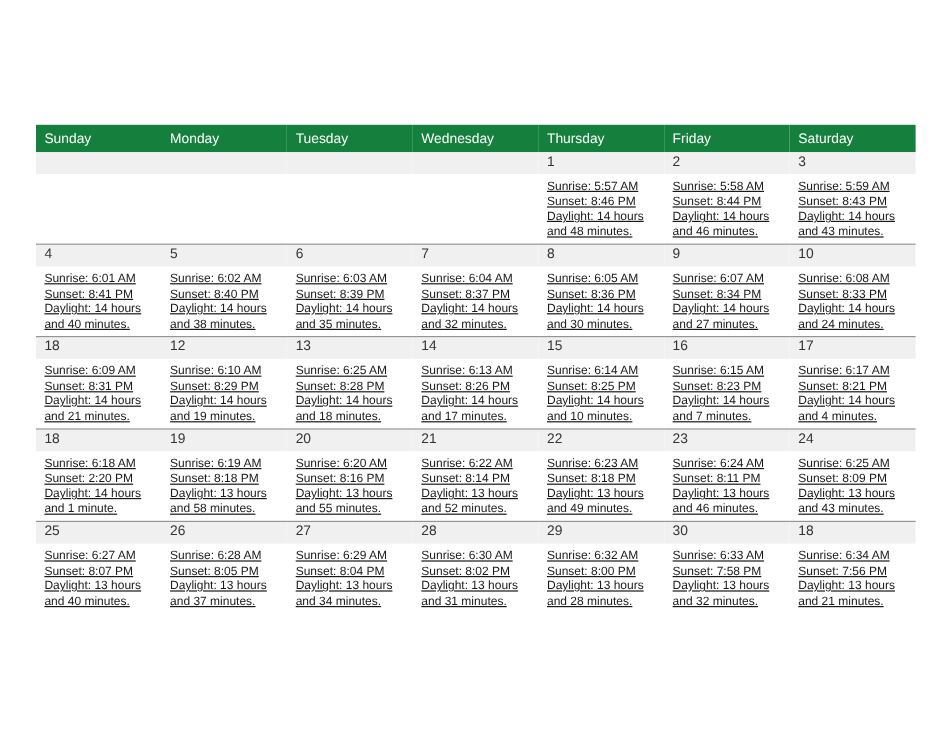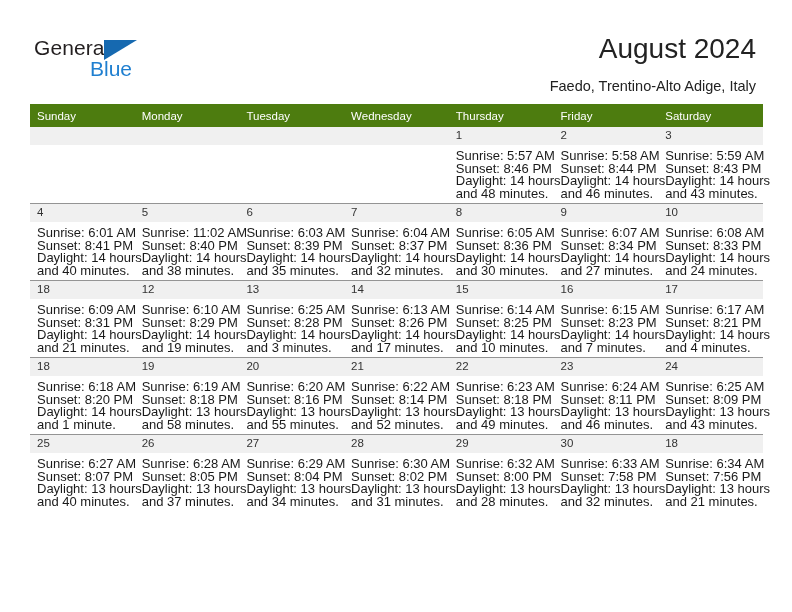--- a/index.html
+++ b/index.html
@@ -89,21 +89,21 @@
     left: 30px;
     top: 104px;
     width: 733px;
   }
   table.cal {
     border-collapse: collapse;
     width: 733px;
     table-layout: fixed;
   }
   table.cal th {
-    background: #4d7c0f;
+    background: #15803d;
     color: #ffffff;
     font-weight: normal;
     font-size: 11.5px;
     text-align: left;
     padding: 5px 0 5px 7px;
     height: 13px;
     border: none;
     font-family: "Liberation Sans", sans-serif;
   }
   table.cal td {
@@ -121,47 +121,37 @@
   .daynum {
     background: #f0f0f0;
     font-size: 11.5px;
     color: #333333;
     padding: 2px 0 3px 7px;
     line-height: 13px;
     height: 13px;
   }
   .cell-body {
     padding: 5px 6px 0 7px;
-    font-size: 13px;
+    font-size: 10px;
     line-height: 12.6px;
     color: #1a1a1a;
+    text-decoration: underline;
   }
   .cell-body div {
     white-space: nowrap;
   }
   td.empty .daynum {
     color: transparent;
   }
 </style>
 </head>
 <body>
 
 <div class="page">
 
-  <div class="topbar">
-
-    <div class="logo">
-      <span class="logo-general">General</span>
-      <span class="logo-tri"></span>
-      <span class="logo-blue">Blue</span>
-    </div>
-
-    <div class="title">August 2024</div>
-    <div class="subtitle">Faedo, Trentino-Alto Adige, Italy</div>
-  </div>
 
   <div class="calendar">
     <table class="cal">
       <thead>
         <tr id="weekday-row">
             <th>Sunday</th>
             <th>Monday</th>
             <th>Tuesday</th>
             <th>Wednesday</th>
             <th>Thursday</th>
@@ -217,21 +207,21 @@
               <div class="cell-body">
                 <div>Sunrise: 6:01 AM</div>
                 <div>Sunset: 8:41 PM</div>
                 <div>Daylight: 14 hours</div>
                 <div>and 40 minutes.</div>
               </div>
             </td>
             <td>
               <div class="daynum">5</div>
               <div class="cell-body">
-                <div>Sunrise: 11:02 AM</div>
+                <div>Sunrise: 6:02 AM</div>
                 <div>Sunset: 8:40 PM</div>
                 <div>Daylight: 14 hours</div>
                 <div>and 38 minutes.</div>
               </div>
             </td>
             <td>
               <div class="daynum">6</div>
               <div class="cell-body">
                 <div>Sunrise: 6:03 AM</div>
                 <div>Sunset: 8:39 PM</div>
@@ -294,21 +284,21 @@
                 <div>Daylight: 14 hours</div>
                 <div>and 19 minutes.</div>
               </div>
             </td>
             <td>
               <div class="daynum">13</div>
               <div class="cell-body">
                 <div>Sunrise: 6:25 AM</div>
                 <div>Sunset: 8:28 PM</div>
                 <div>Daylight: 14 hours</div>
-                <div>and 3 minutes.</div>
+                <div>and 18 minutes.</div>
               </div>
             </td>
             <td>
               <div class="daynum">14</div>
               <div class="cell-body">
                 <div>Sunrise: 6:13 AM</div>
                 <div>Sunset: 8:26 PM</div>
                 <div>Daylight: 14 hours</div>
                 <div>and 17 minutes.</div>
               </div>
@@ -339,21 +329,21 @@
                 <div>Daylight: 14 hours</div>
                 <div>and 4 minutes.</div>
               </div>
             </td>
           </tr>
           <tr class="week-row">
             <td>
               <div class="daynum">18</div>
               <div class="cell-body">
                 <div>Sunrise: 6:18 AM</div>
-                <div>Sunset: 8:20 PM</div>
+                <div>Sunset: 2:20 PM</div>
                 <div>Daylight: 14 hours</div>
                 <div>and 1 minute.</div>
               </div>
             </td>
             <td>
               <div class="daynum">19</div>
               <div class="cell-body">
                 <div>Sunrise: 6:19 AM</div>
                 <div>Sunset: 8:18 PM</div>
                 <div>Daylight: 13 hours</div>

